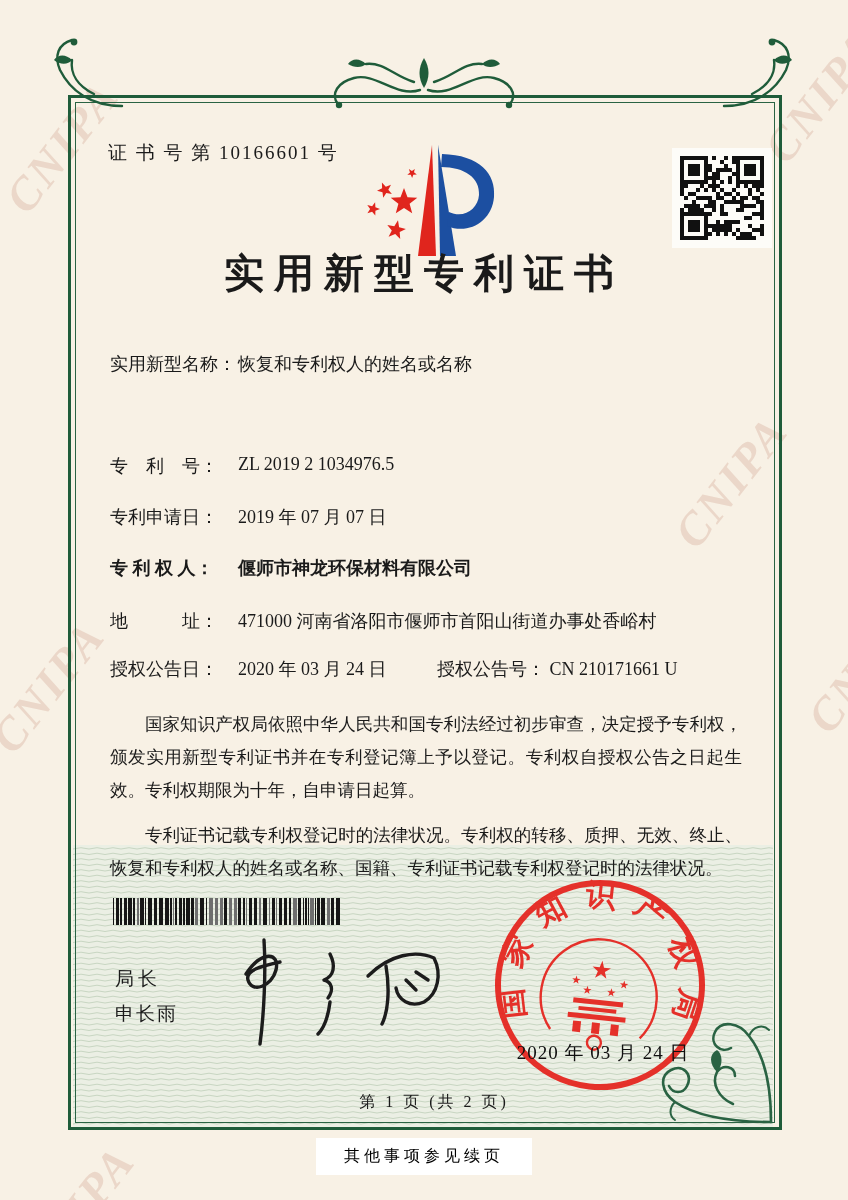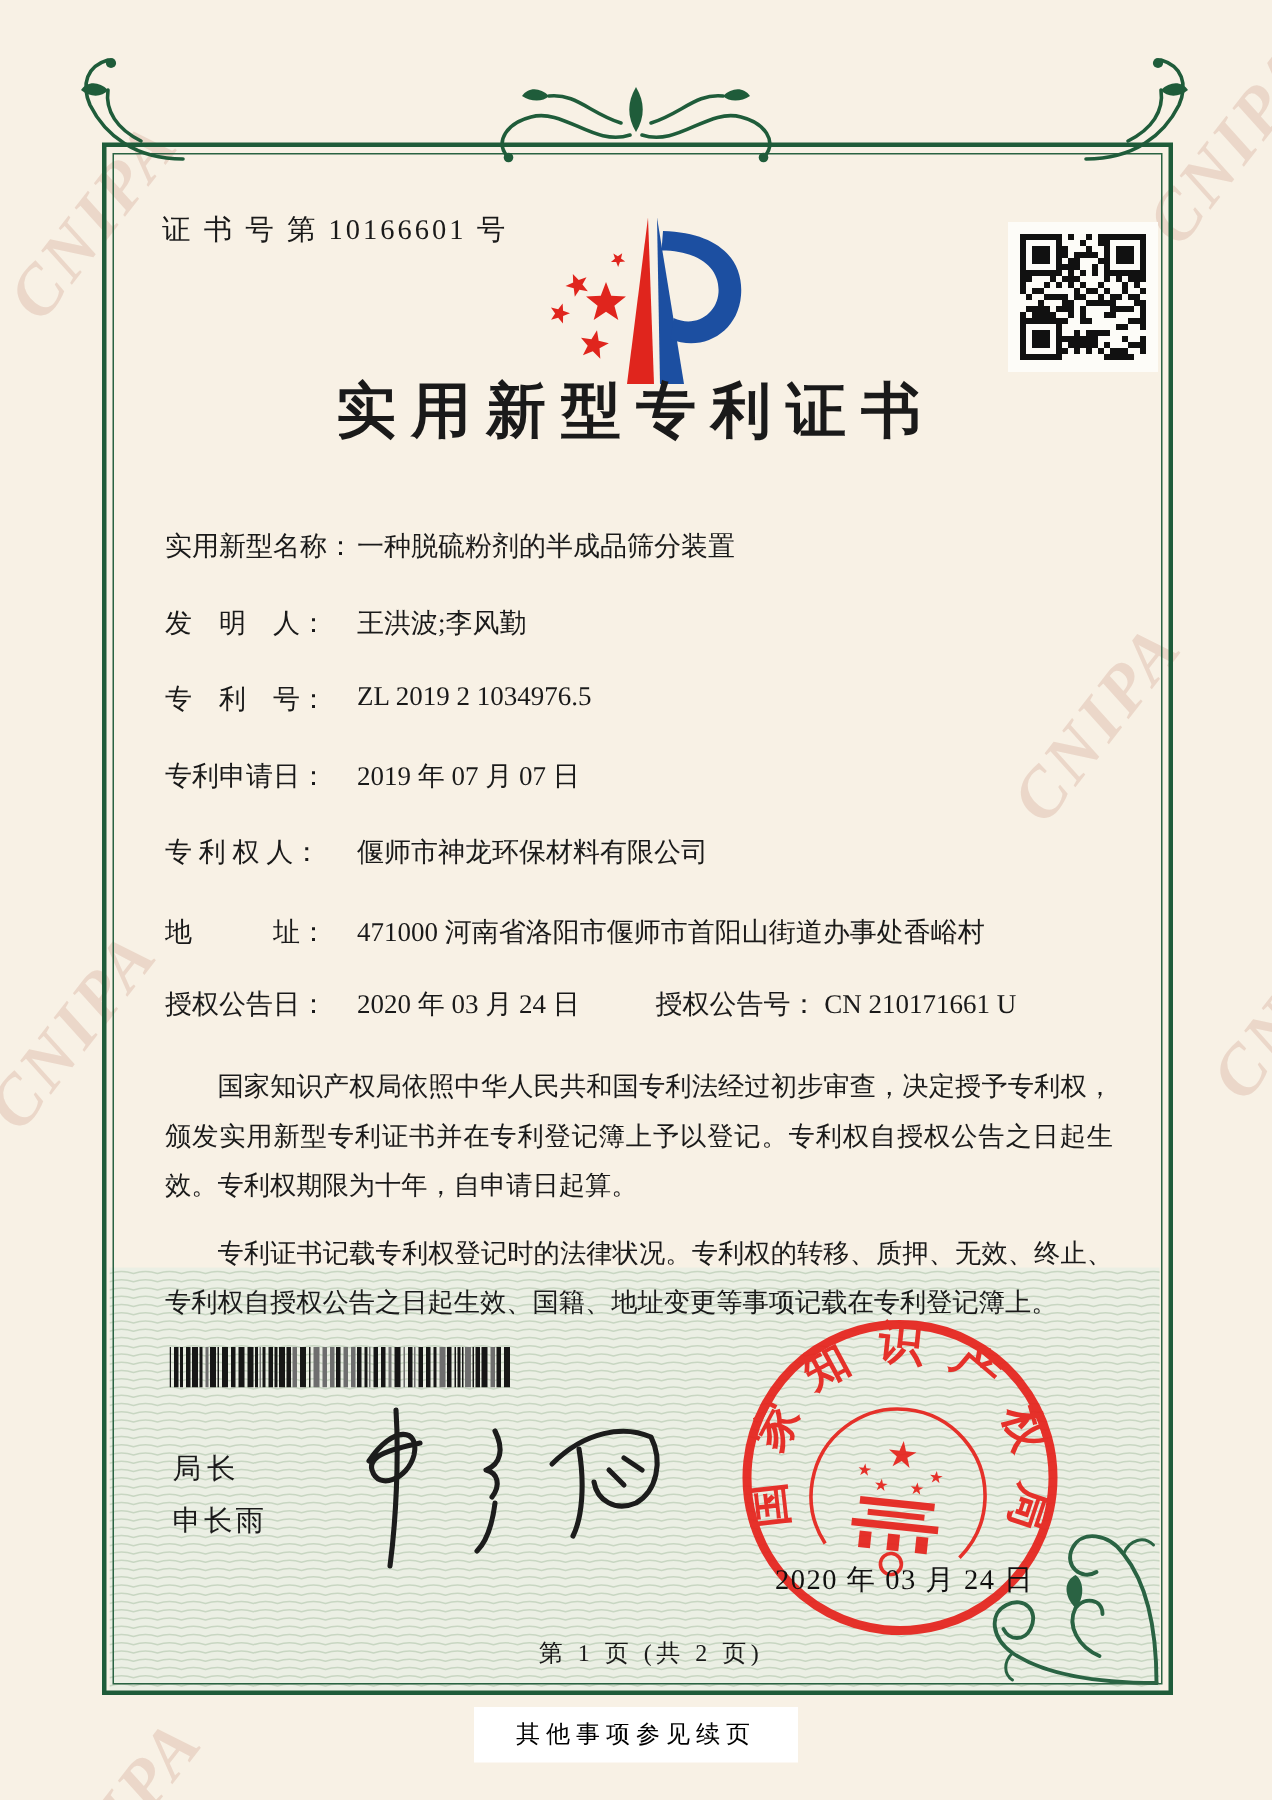--- a/index.html
+++ b/index.html
@@ -320,54 +320,50 @@
         <rect x="0" y="56" width="28" height="28" fill="#111"></rect>
         <rect x="4" y="60" width="20" height="20" fill="#fdfcf8"></rect>
         <rect x="8" y="64" width="12" height="12" fill="#111"></rect>
       </svg>
   </div>
 
   <div id="title">实用新型专利证书</div>
 
   <div class="frow" style="top:352px;">
     <span>实用新型名称：</span>
-    <span class="val">一种脱硫粉剂的半成品筛分装置</span>
-  </div>
-  <div class="frow" style="top:403px;">
-    <span>发　明　人：</span>
-    <span class="val">王洪波;李风勤</span>
+    <span class="val">恢复和专利权人的姓名或名称</span>
   </div>
   <div class="frow" style="top:454px;">
     <span>专　利　号：</span>
     <span class="val">ZL 2019 2 1034976.5</span>
   </div>
   <div class="frow" style="top:505px;">
     <span>专利申请日：</span>
     <span class="val">2019 年 07 月 07 日</span>
   </div>
-  <div class="frow" style="top:556px;">
+  <div class="frow" style="top:556px;font-weight:bold;">
     <span>专 利 权 人：</span>
     <span class="val">偃师市神龙环保材料有限公司</span>
   </div>
   <div class="frow" style="top:609px;">
     <span>地　　　址：</span>
     <span class="val">471000 河南省洛阳市偃师市首阳山街道办事处香峪村</span>
   </div>
   <div class="frow" style="top:657px;">
     <span>授权公告日：</span>
     <span class="val">2020 年 03 月 24 日</span>
     <span id="grant-no">
       <span>授权公告号：</span>
       <span>CN 210171661 U</span>
     </span>
   </div>
 
   <div id="body-text">
     <p>国家知识产权局依照中华人民共和国专利法经过初步审查，决定授予专利权，颁发实用新型专利证书并在专利登记簿上予以登记。专利权自授权公告之日起生效。专利权期限为十年，自申请日起算。</p>
-    <p>专利证书记载专利权登记时的法律状况。专利权的转移、质押、无效、终止、专利权自授权公告之日起生效、国籍、地址变更等事项记载在专利登记簿上。</p>
+    <p>专利证书记载专利权登记时的法律状况。专利权的转移、质押、无效、终止、恢复和专利权人的姓名或名称、国籍、专利证书记载专利权登记时的法律状况。</p>
   </div>
 
   <div id="barcode-wrap">
     <svg id="barcode" width="228" height="27" viewBox="0 0 228 27">
         <rect x="0" y="0" width="1" height="27" fill="#161616"></rect>
         <rect x="3" y="0" width="3" height="27" fill="#161616"></rect>
         <rect x="7" y="0" width="2" height="27" fill="#161616"></rect>
         <rect x="11" y="0" width="3" height="27" fill="#161616"></rect>
         <rect x="15" y="0" width="4" height="27" fill="#161616"></rect>
         <rect x="20" y="0" width="2" height="27" fill="#161616"></rect>

